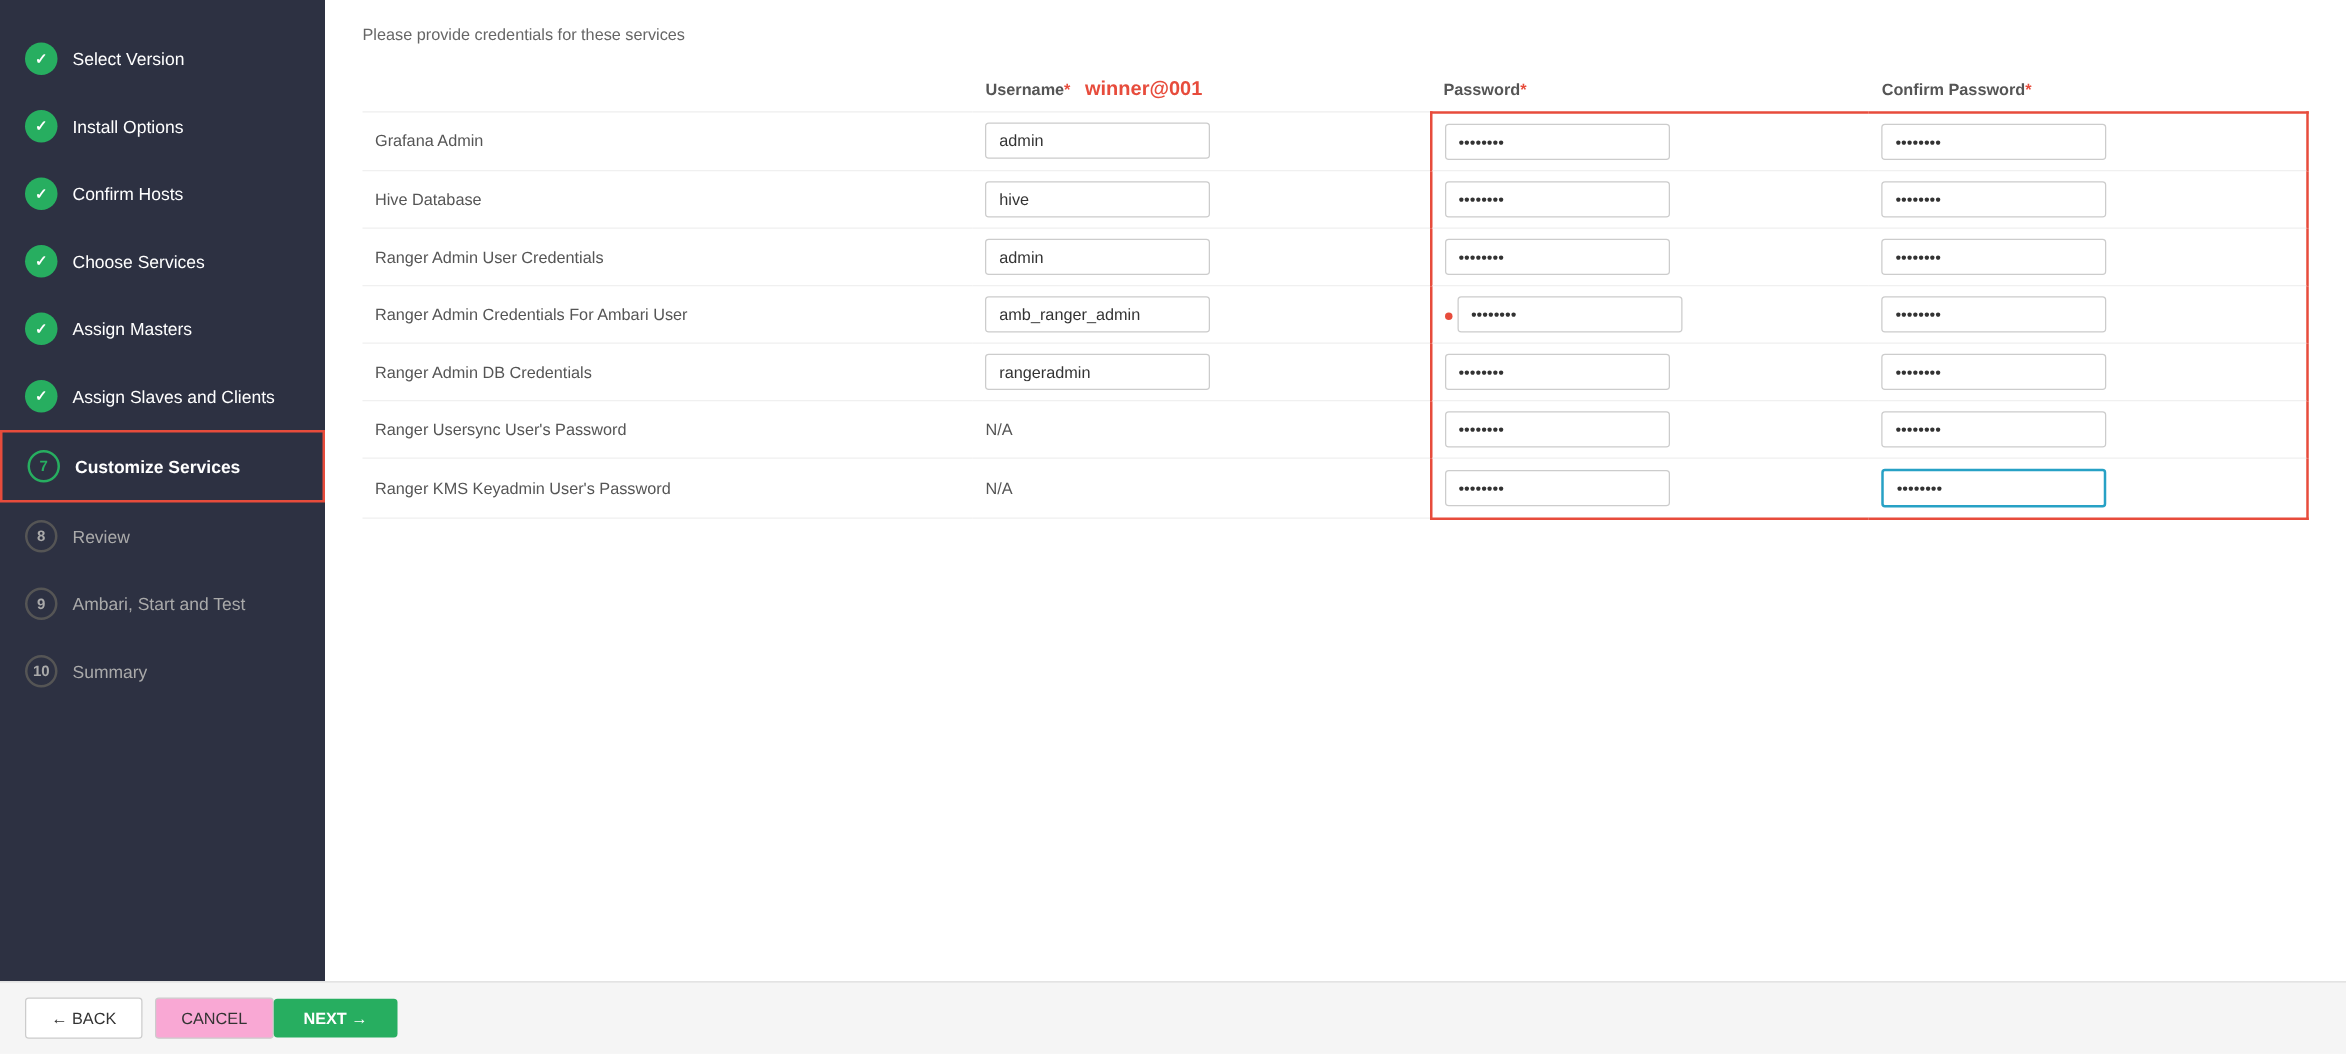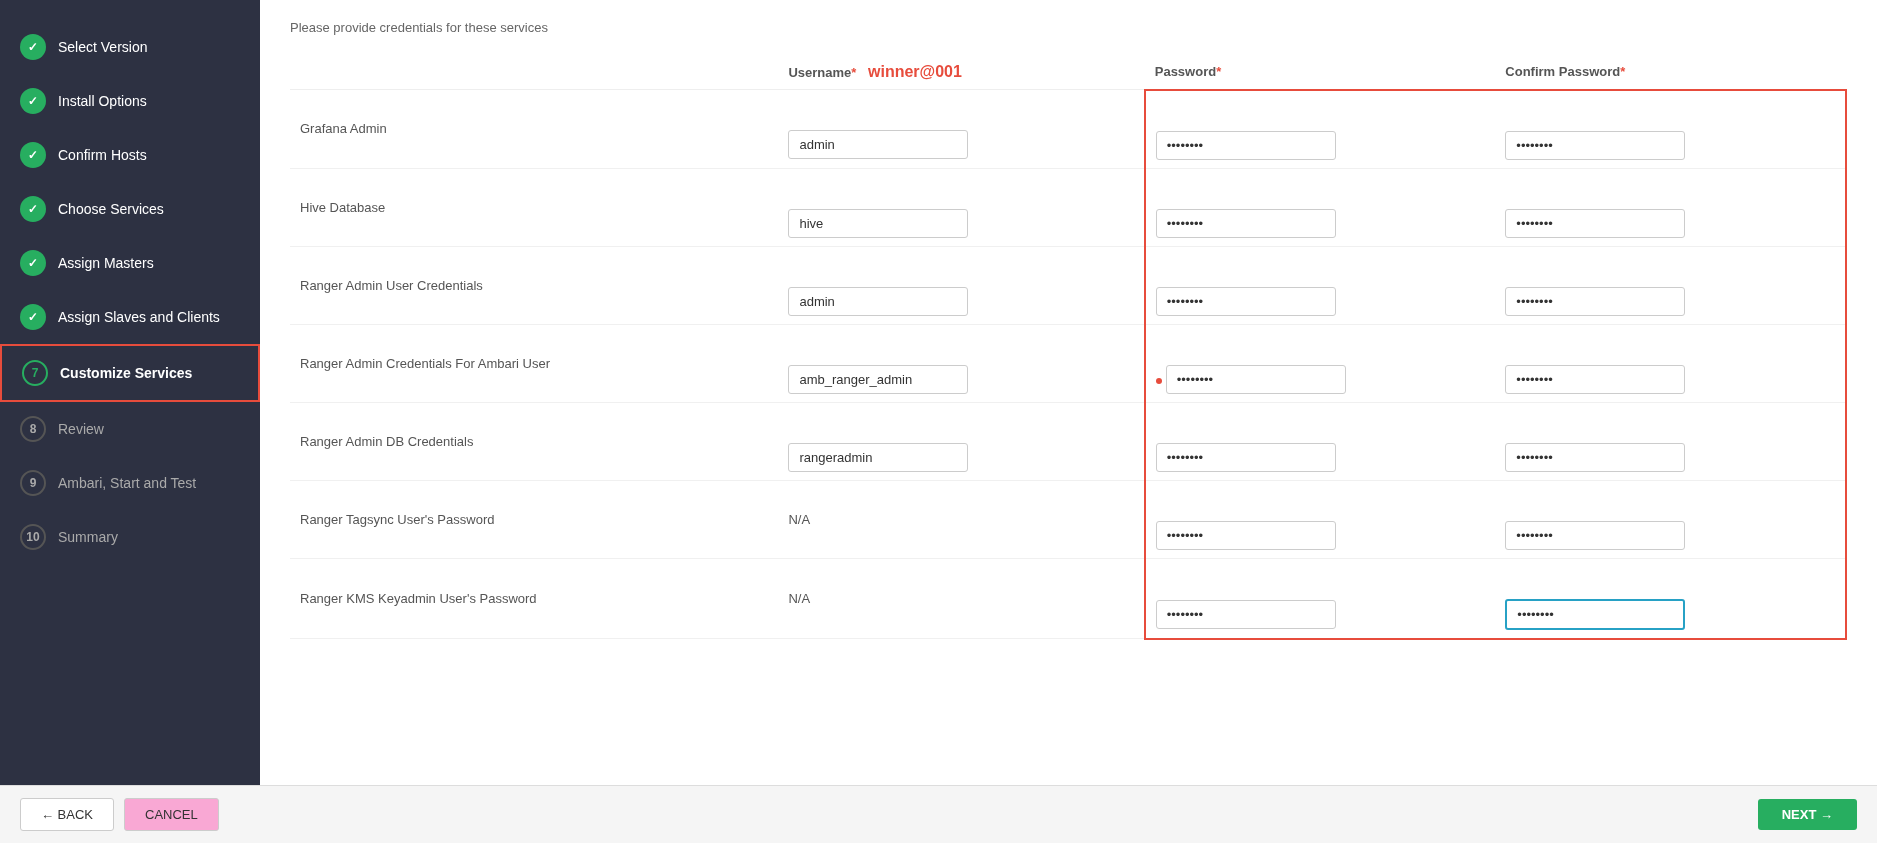--- a/index.html
+++ b/index.html
@@ -94,34 +94,32 @@
     }
 
     .input-field {
       width: 180px;
       border: 1px solid #ccc;
       border-radius: 3px;
       padding: 6px 10px;
       font-size: 13px;
       color: #333;
       outline: none;
-      margin-top: 32px;
     }
     .input-field.focused-blue {
       border-color: #27a1c5;
       border-width: 2px;
     }
 
     
     .footer {
       background: #f5f5f5;
       border-top: 1px solid #ddd;
       padding: 12px 20px;
       display: flex;
-      justify-content: space-between;
       align-items: center;
       flex-shrink: 0;
     }
     .footer-left { display: flex; gap: 10px; }
 
     .btn-back {
       background: #fff;
       border: 1px solid #ccc;
       border-radius: 3px;
       padding: 8px 20px;
@@ -256,21 +254,21 @@
             <td style="border-left: 2px solid rgb(231, 76, 60);"><span class="red-dot"></span><input type="password" class="input-field" value="12345678" style=""></td>
             <td style="border-right: 2px solid rgb(231, 76, 60);"><input type="password" class="input-field" value="12345678" style=""></td>
           </tr>
           <tr>
             <td style="color: rgb(85, 85, 85); font-size: 13px;">Ranger Admin DB Credentials</td>
             <td><input type="text" class="input-field" value="rangeradmin" style=""></td>
             <td style="border-left: 2px solid rgb(231, 76, 60);"><input type="password" class="input-field" value="12345678" style=""></td>
             <td style="border-right: 2px solid rgb(231, 76, 60);"><input type="password" class="input-field" value="12345678" style=""></td>
           </tr>
           <tr>
-            <td style="color: rgb(85, 85, 85); font-size: 13px;">Ranger Tagsync User's Password</td>
+            <td style="color: rgb(85, 85, 85); font-size: 13px;">Ranger Usersync User's Password</td>
             <td><span style="color: rgb(85, 85, 85); font-size: 13px;">N/A</span></td>
             <td style="border-left: 2px solid rgb(231, 76, 60);"><input type="password" class="input-field" value="12345678" style=""></td>
             <td style="border-right: 2px solid rgb(231, 76, 60);"><input type="password" class="input-field" value="12345678" style=""></td>
           </tr>
           <tr>
             <td style="color: rgb(85, 85, 85); font-size: 13px;">Ranger KMS Keyadmin User's Password</td>
             <td><span style="color: rgb(85, 85, 85); font-size: 13px;">N/A</span></td>
             <td style="border-left: 2px solid rgb(231, 76, 60); border-bottom: 2px solid rgb(231, 76, 60);"><input type="password" class="input-field" value="12345678" style=""></td>
             <td style="border-right: 2px solid rgb(231, 76, 60); border-bottom: 2px solid rgb(231, 76, 60);"><input type="password" class="input-field focused-blue" value="12345678" style=""></td>
           </tr>

